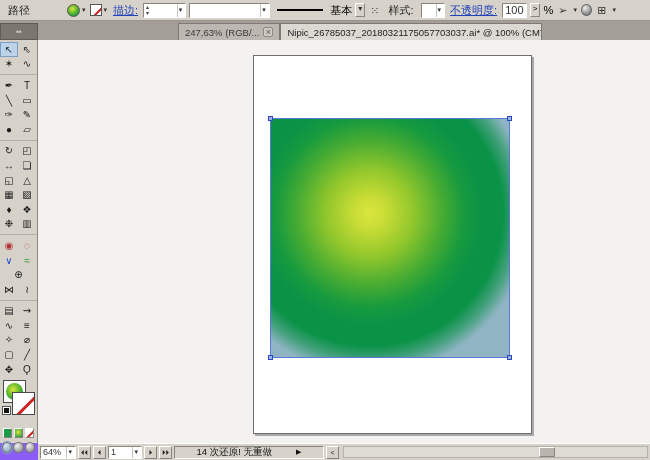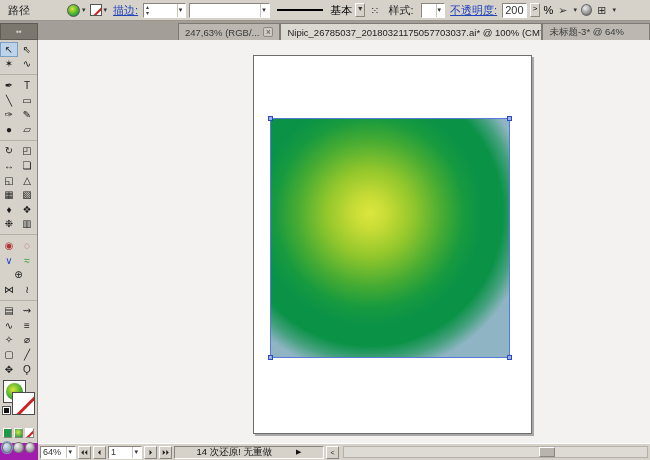--- a/index.html
+++ b/index.html
@@ -1,18 +1,18 @@
 <!DOCTYPE html>
 <html><head>
 <meta charset="utf-8">
 <style>
   * { margin:0; padding:0; box-sizing:border-box; }
   html,body { width:650px; height:460px; overflow:hidden;
     font-family:"Liberation Sans","DejaVu Sans",sans-serif; font-size:11px; }
-  #app { position:relative; width:650px; height:460px; background:#a21caf; }
+  #app { position:relative; width:650px; height:460px; background:#8b5cf6; }
 
   
   #control-bar { position:absolute; left:0; top:0; width:650px; height:21px;
     background:#d6d2ca; border-bottom:1px solid #9a968e;
     display:flex; align-items:center; padding:0 4px; gap:3px; white-space:nowrap; }
   .cb-label { color:#222; margin:0 4px; }
   .cb-link { color:#2244bb; text-decoration:underline; margin:0 2px; cursor:pointer; }
   .swatch-btn { display:flex; align-items:center; gap:1px; }
   .fill-dot { width:13px; height:13px; border-radius:50%;
     background:radial-gradient(circle at 40% 35%, #d9e53c 0%, #63b92e 45%, #0a9247 85%);
@@ -153,21 +153,21 @@
     <span>基本</span>
     <span class="dd step-btn">▾</span>
     <span class="tool-ic">⁙</span>
     <span class="cb-label">样式:</span>
     <span class="combo" style="width:26px;">
       <span></span>
       <span class="dd">▾</span>
     </span>
     <span class="cb-link">不透明度:</span>
     <span class="combo opacity-box">
-      <span>200</span>
+      <span>100</span>
     </span>
     <span class="step-btn">&gt;</span>
     <span>%</span>
     <span class="tool-ic">➢</span>
     <span class="dd">▾</span>
     <span class="sphere-ic"></span>
     <span class="tool-ic">⊞</span>
     <span class="dd">▾</span>
     <span class="cb-link" style="text-decoration:none;margin-top:36px;">变换</span>
   </div>
@@ -176,23 +176,20 @@
     <div id="toolbox-header">▪▪</div>
     <div class="tab-spacer"></div>
     <div class="tab" style="max-width:120px;">
       <span>247,63% (RGB/...</span>
       <span class="tab-close">×</span>
     </div>
     <div class="tab active" style="max-width:262px;">
       <span>Nipic_26785037_20180321175057703037.ai* @ 100% (CMYK/...</span>
 
     </div>
-    <div class="tab" style="flex:1;">
-      <span>未标题-3* @ 64%</span>
-    </div>
   </div>
 
   <div id="toolbox">
     <div id="tool-rows">
         <div class="tool-row">
           <div class="tool selected">↖</div>
           <div class="tool">⇖</div>
         </div>
         <div class="tool-row">
           <div class="tool">✶</div>

